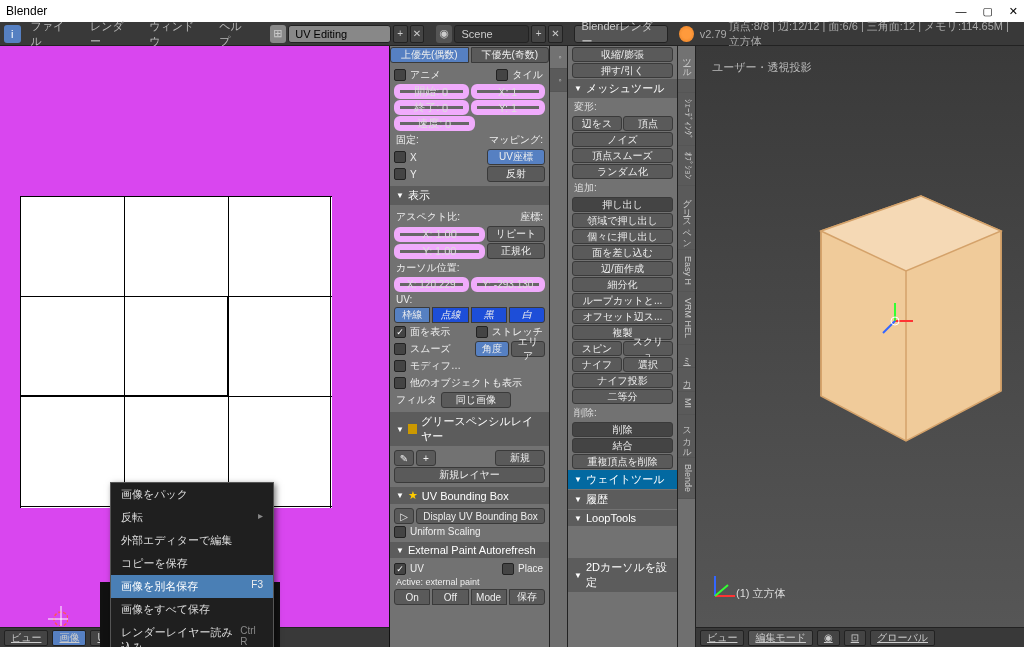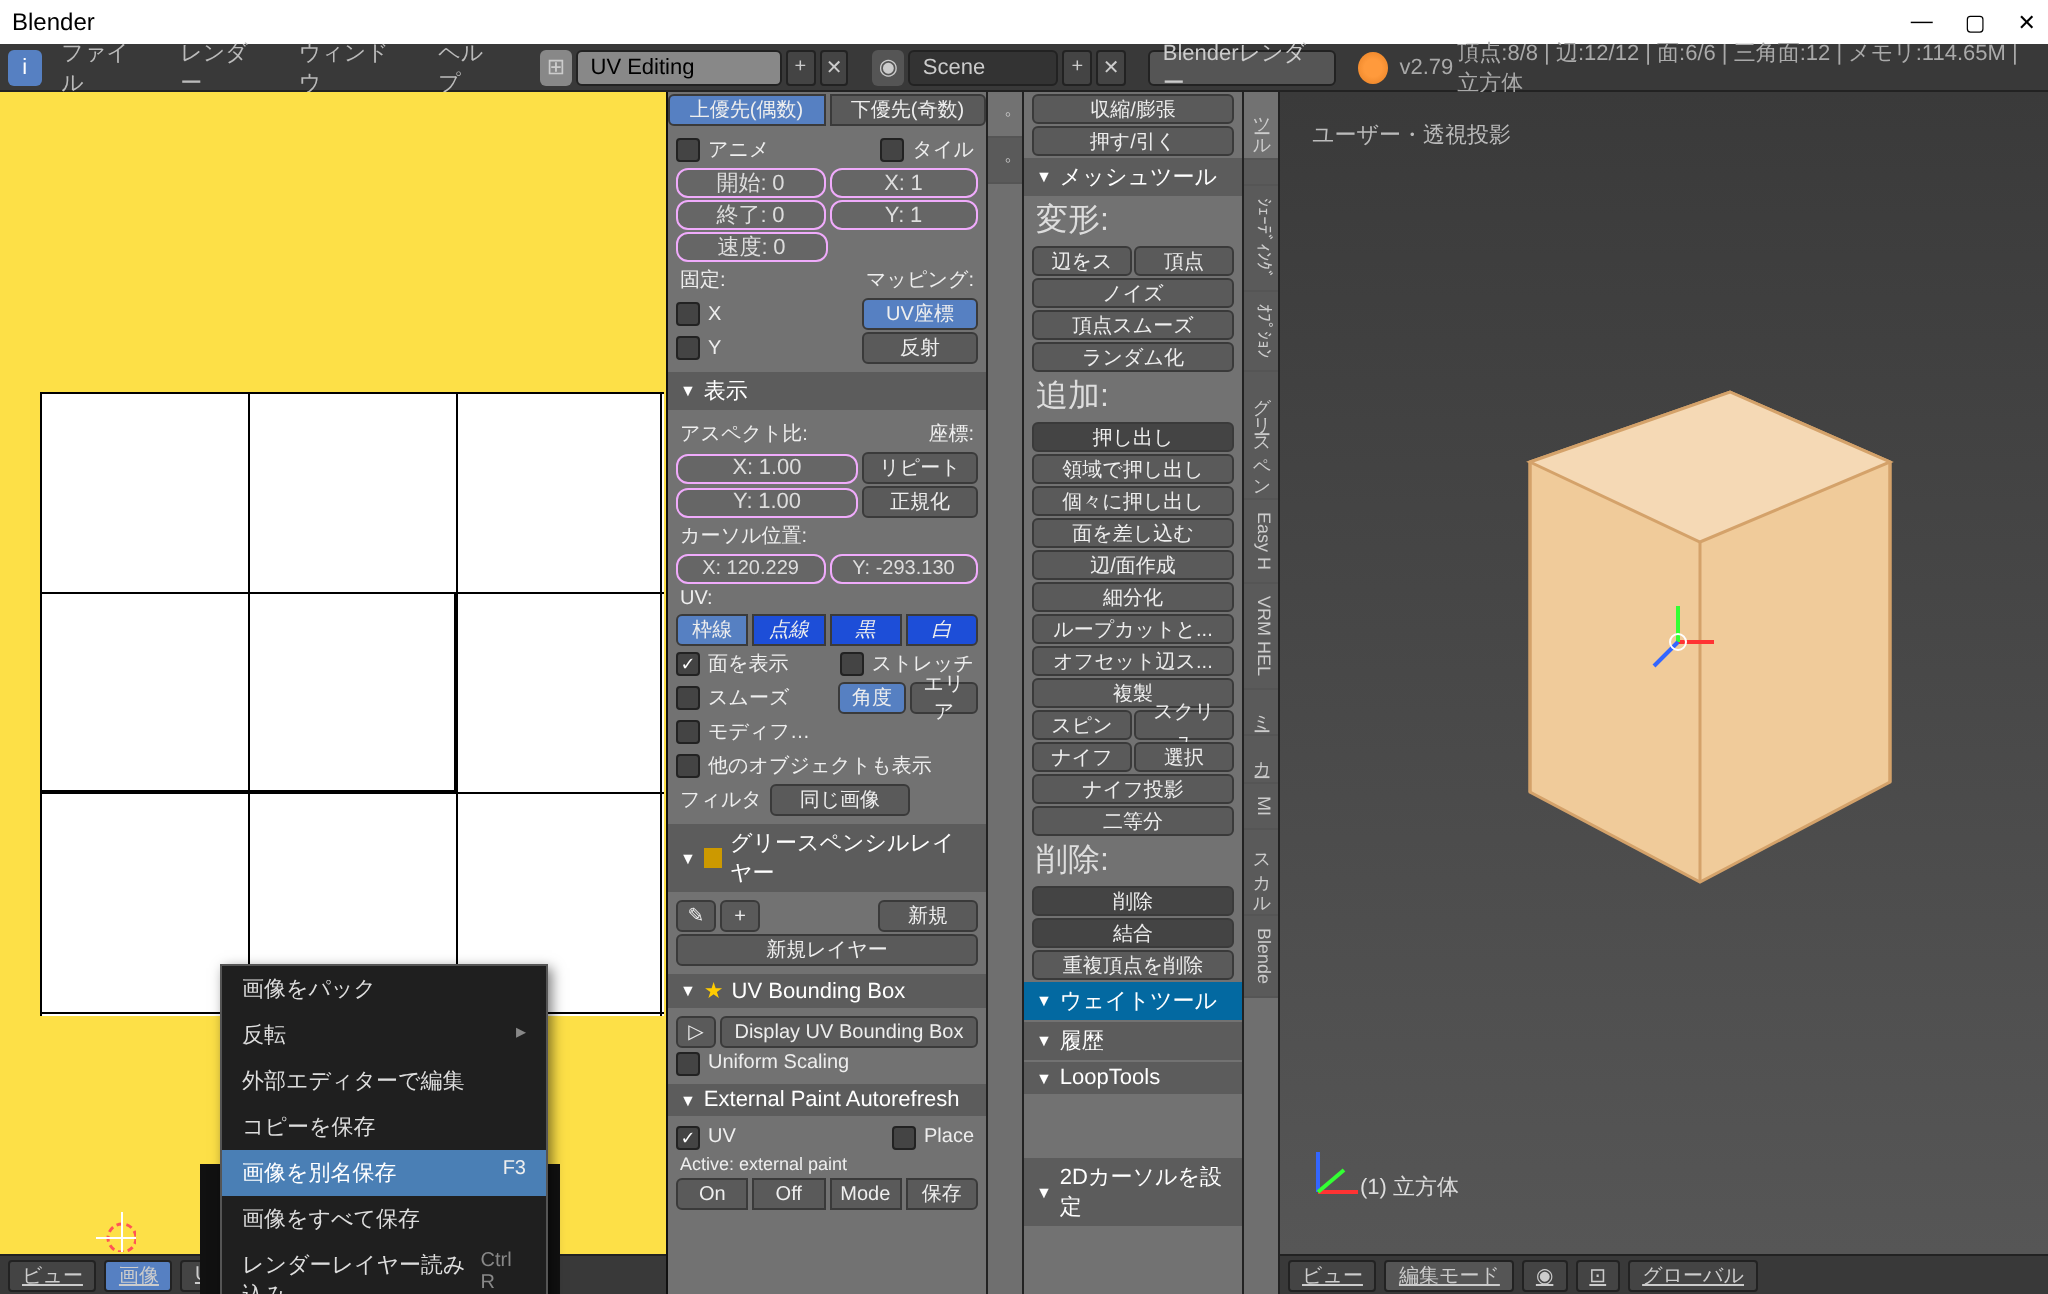--- a/index.html
+++ b/index.html
@@ -13,21 +13,21 @@
 .topmenu .icon-btn { width: 18px; height: 18px; background: #555; border-radius: 3px; display: flex; align-items: center; justify-content: center; }
 .topmenu .menu-item { padding: 0 8px; color: #bbb; cursor: pointer; }
 .topmenu .field { background: #333; border: 1px solid #222; border-radius: 3px; padding: 1px 6px; color: #ccc; height: 18px; display: flex; align-items: center; }
 .topmenu .field.light { background: #888; color: #000; }
 .topmenu .sep { width: 8px; }
 .topmenu .btn-small { width: 16px; height: 18px; background: #444; border: 1px solid #222; border-radius: 2px; display: flex; align-items: center; justify-content: center; font-size: 10px; }
 .topmenu .stats { margin-left: auto; color: #aaa; font-size: 11px; }
 .topmenu .blender-icon { width: 16px; height: 16px; background: radial-gradient(circle, #ff9a3c 40%, #e67e22 100%); border-radius: 50%; }
 
 .main { display: flex; height: calc(100% - 46px); }
-.uv-area { width: 334px; background: #fde047; position: relative; border-right: 1px solid #111; }
+.uv-area { width: 390px; background: #d946ef; position: relative; border-right: 1px solid #111; }
 .uv-canvas { position: absolute; left: 20px; top: 150px; width: 312px; height: 312px; background: #fff; }
 .uv-canvas .grid-line-h { position: absolute; width: 100%; height: 1px; background: #000; }
 .uv-canvas .grid-line-v { position: absolute; height: 100%; width: 1px; background: #000; }
 .uv-canvas .inner-box { position: absolute; border: 1px solid #000; }
 .cursor-3d { position: absolute; left: 48px; top: 560px; width: 20px; height: 20px; }
 
 .context-menu { position: absolute; left: 110px; top: 436px; width: 164px; background: #1f1f1f; border: 1px solid #555; box-shadow: 2px 2px 6px rgba(0,0,0,.5); z-index: 20; }
 .context-menu .mitem { padding: 4px 10px; color: #ddd; display: flex; justify-content: space-between; cursor: pointer; }
 .context-menu .mitem.highlight { background: #4a7fb5; color: #fff; }
 .context-menu .mitem .sc { color: #888; font-size: 10px; }
@@ -38,32 +38,32 @@
 
 .prop-panel { width: 160px; background: #727272; overflow-y: hidden; border-right: 1px solid #222; font-size: 10px; }
 .prop-panel .section { padding: 2px 4px; }
 .prop-panel .header { background: #5c5c5c; color: #fff; padding: 2px 6px; margin: 1px 0; display:flex; align-items:center; gap:4px; }
 .prop-panel .header::before { content: "▼"; font-size: 8px; }
 .prop-panel .row { display: flex; gap: 2px; margin: 1px 0; align-items: center; }
 .prop-panel .btn { background: #5a5a5a; border: 1px solid #3a3a3a; border-radius: 3px; padding: 1px 4px; color: #eee; text-align: center; flex: 1; font-size: 10px; height: 16px; display:flex; align-items:center; justify-content:center; }
 .prop-panel .btn.active { background: #5680c2; }
 .prop-panel .btn.dark { background: #1d4ed8; font-style: italic; }
 .prop-panel .label { color: #eee; font-size: 10px; padding: 1px 2px; }
-.prop-panel .num { background: #666; border: 1px solid #f0abfc; border-radius: 6px; padding: 0 0; color: #ddd; flex: 1; font-size: 10px; height: 15px; display:flex; align-items:center; justify-content:center;text-align:center; }
+.prop-panel .num { background: #666; border: 6px solid #f0abfc; border-radius: 6px; padding: 0 0; color: #ddd; flex: 1; font-size: 10px; height: 15px; display:flex; align-items:center; justify-content:center;text-align:center; }
 .prop-panel .check { width: 12px; height: 12px; background: #444; border: 1px solid #222; border-radius: 2px; display: inline-block; }
 .prop-panel .check.on::after { content: "✓"; color: #fff; font-size: 9px; display: block; text-align: center; line-height: 10px; }
 .prop-panel .segbtn { display:flex; }
 .prop-panel .segbtn .btn { border-radius: 0; }
 .prop-panel .segbtn .btn:first-child { border-radius: 3px 0 0 3px; }
 .prop-panel .segbtn .btn:last-child { border-radius: 0 3px 3px 0; }
 
 .tools-panel { width: 110px; background: #727272; overflow: hidden; border-right: 1px solid #222; font-size: 10px; }
 .tools-panel .hdr { background: #5c5c5c; padding: 2px 6px; color: #fff; display:flex; align-items:center; gap:4px; margin: 1px 0;}
 .tools-panel .hdr::before { content: "▼"; font-size: 8px; }
-.tools-panel .lbl { color: #ddd; padding: 1px 6px; font-size: 16px; }
+.tools-panel .lbl { color: #ddd; padding: 1px 6px; font-size: 10px; }
 .tools-panel .tbtn { background: #5a5a5a; border: 1px solid #3a3a3a; border-radius: 3px; margin: 1px 4px; padding: 1px 4px; color: #eee; text-align: center; font-size: 10px; height: 15px; display:flex; align-items:center; justify-content:center; }
 .tools-panel .trow { display:flex; gap: 1px; margin: 1px 4px; }
 .tools-panel .trow .tbtn { margin: 0; flex: 1; }
 
 .vtabs { width: 18px; background: #6f6f6f; display: flex; flex-direction: column; border-right: 1px solid #222; }
 .vtabs .vtab { writing-mode: vertical-rl; padding: 6px 2px; color: #ccc; font-size: 9px; border-bottom: 1px solid #555; background: #5a5a5a; text-align: center; cursor:pointer; }
 .vtabs .vtab.active { background: #727272; }
 
 .viewport { flex: 1; background: linear-gradient(#3a3a3a, #575757); position: relative; }
 .viewport .vp-label { position: absolute; top: 14px; left: 16px; color: #bbb; font-size: 11px; }

